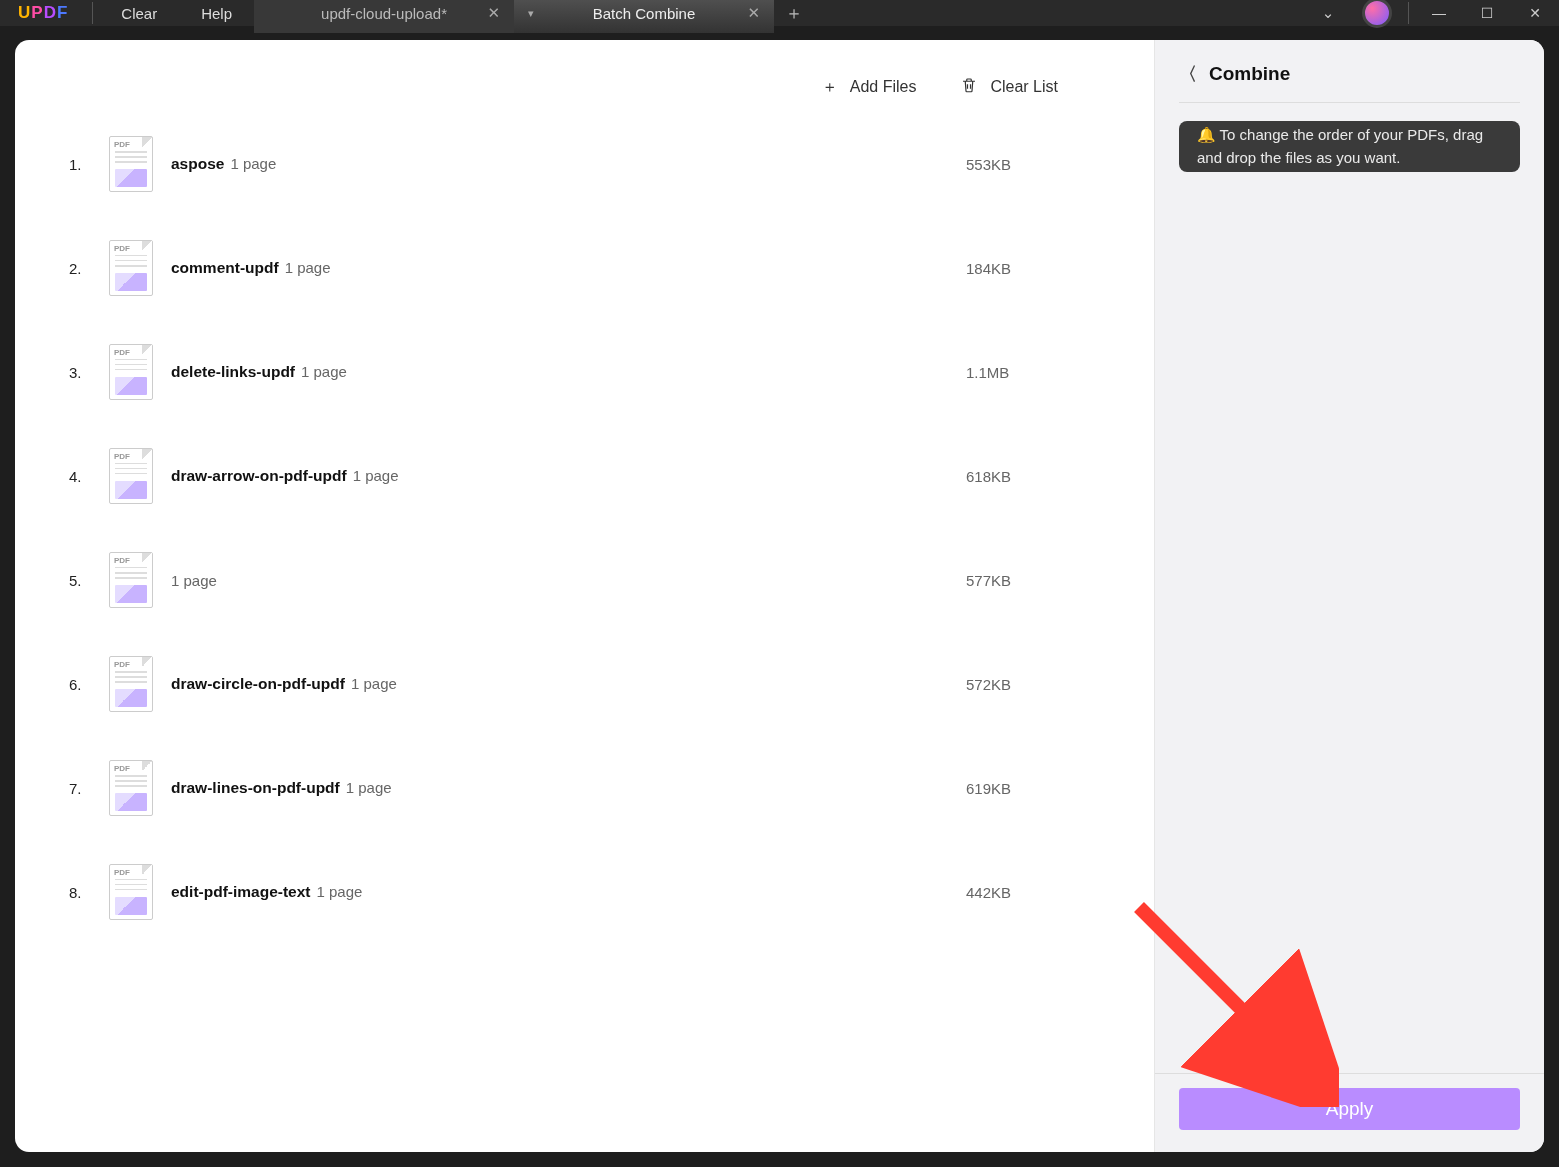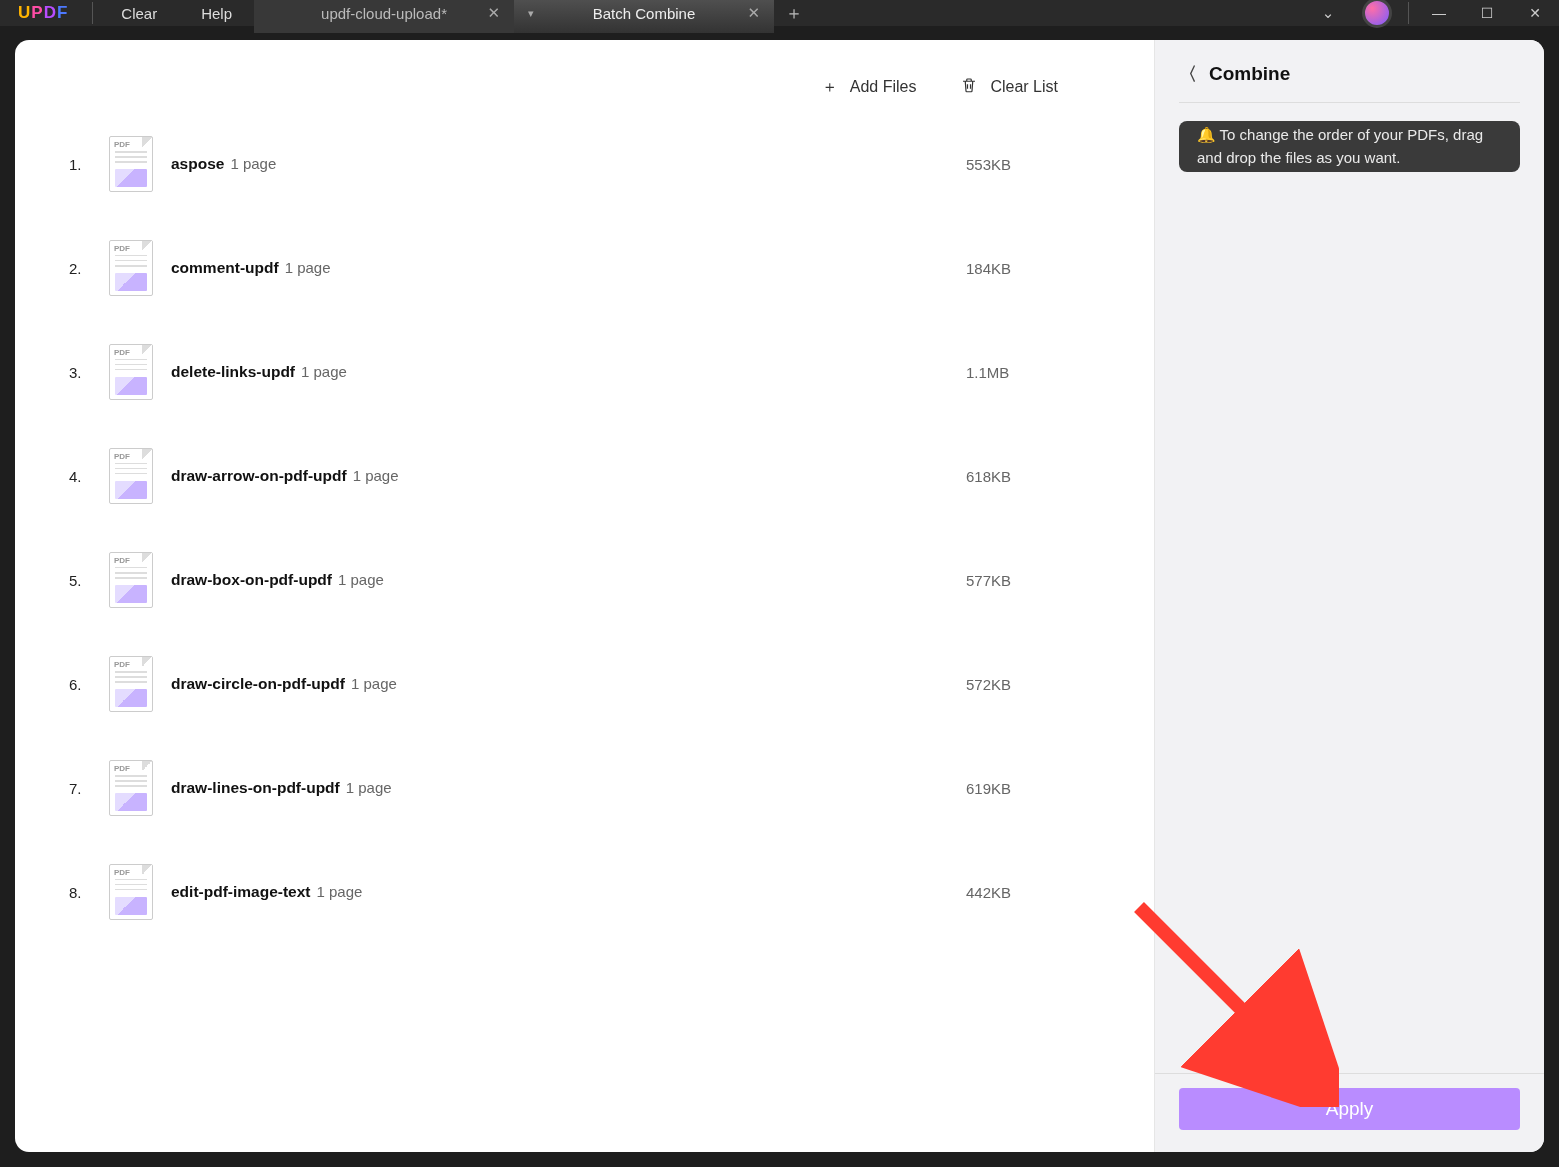--- a/index.html
+++ b/index.html
@@ -157,21 +157,20 @@
             <div class="size">618KB</div>
           </div>
           <div class="row">
             <div class="num">5.</div>
             <div class="thumb">
               <div class="fold"></div>
               <div class="lines"></div>
               <div class="img"></div>
             </div>
             <div class="meta">
-              <div class="fname">draw-box-on-pdf-updf</div>
               <div class="pages">1 page</div>
             </div>
             <div class="size">577KB</div>
           </div>
           <div class="row">
             <div class="num">6.</div>
             <div class="thumb">
               <div class="fold"></div>
               <div class="lines"></div>
               <div class="img"></div>

